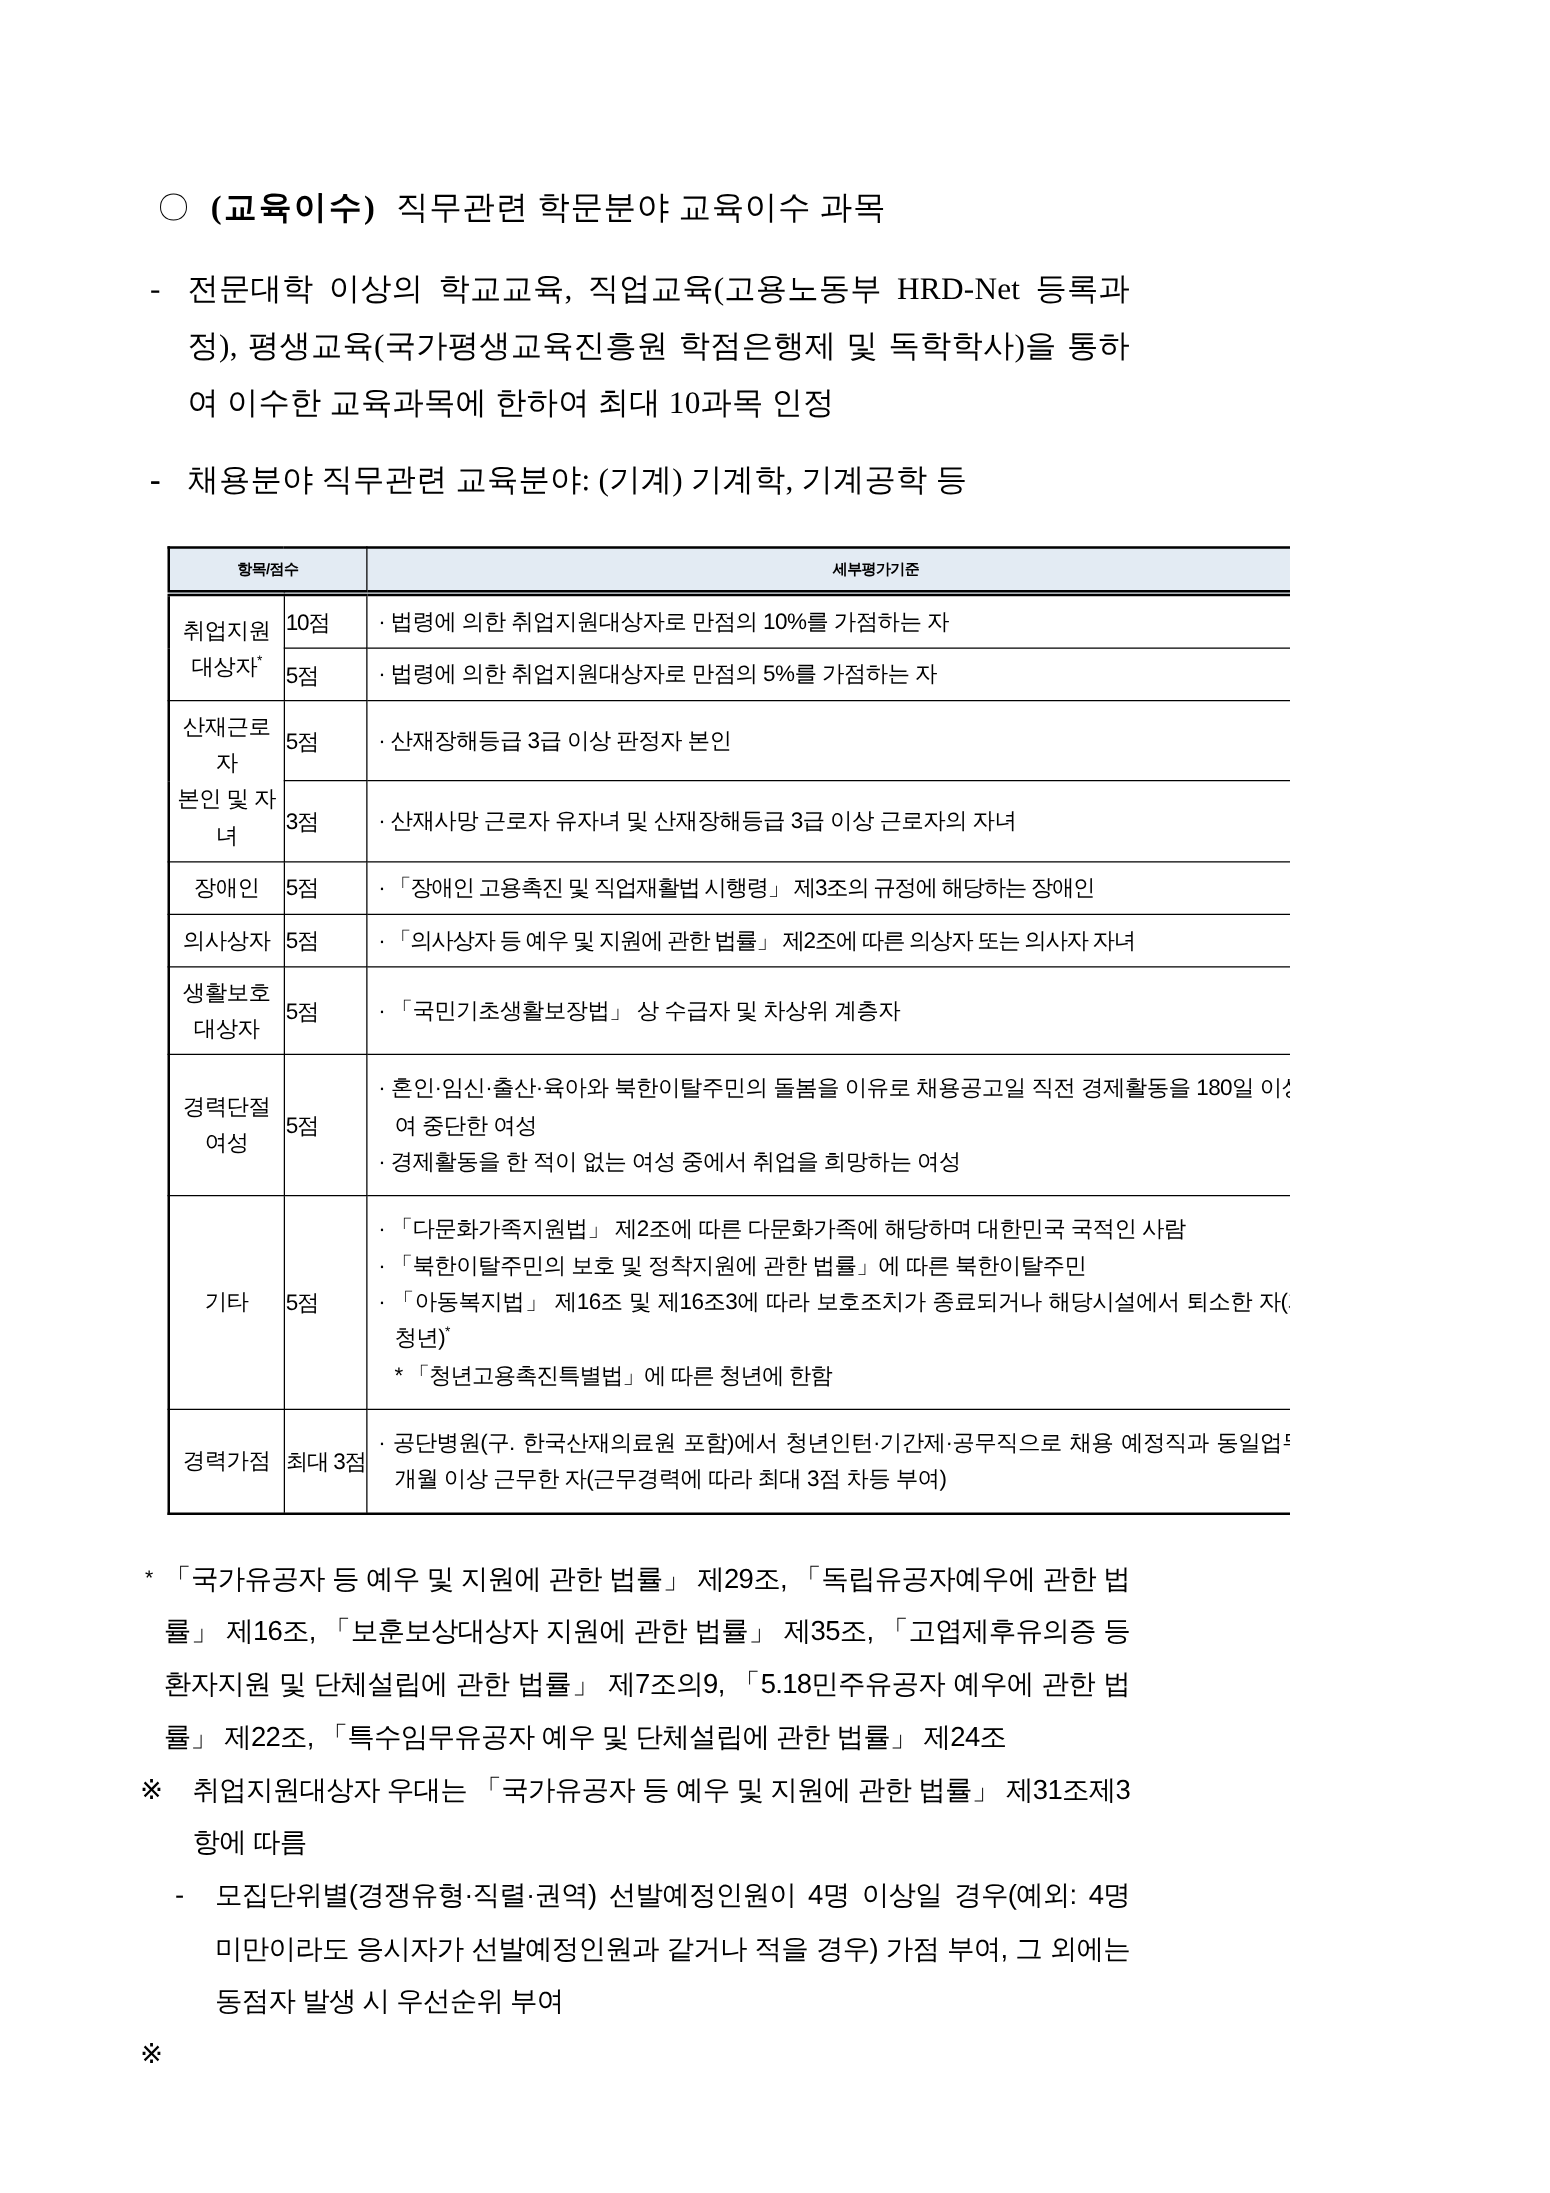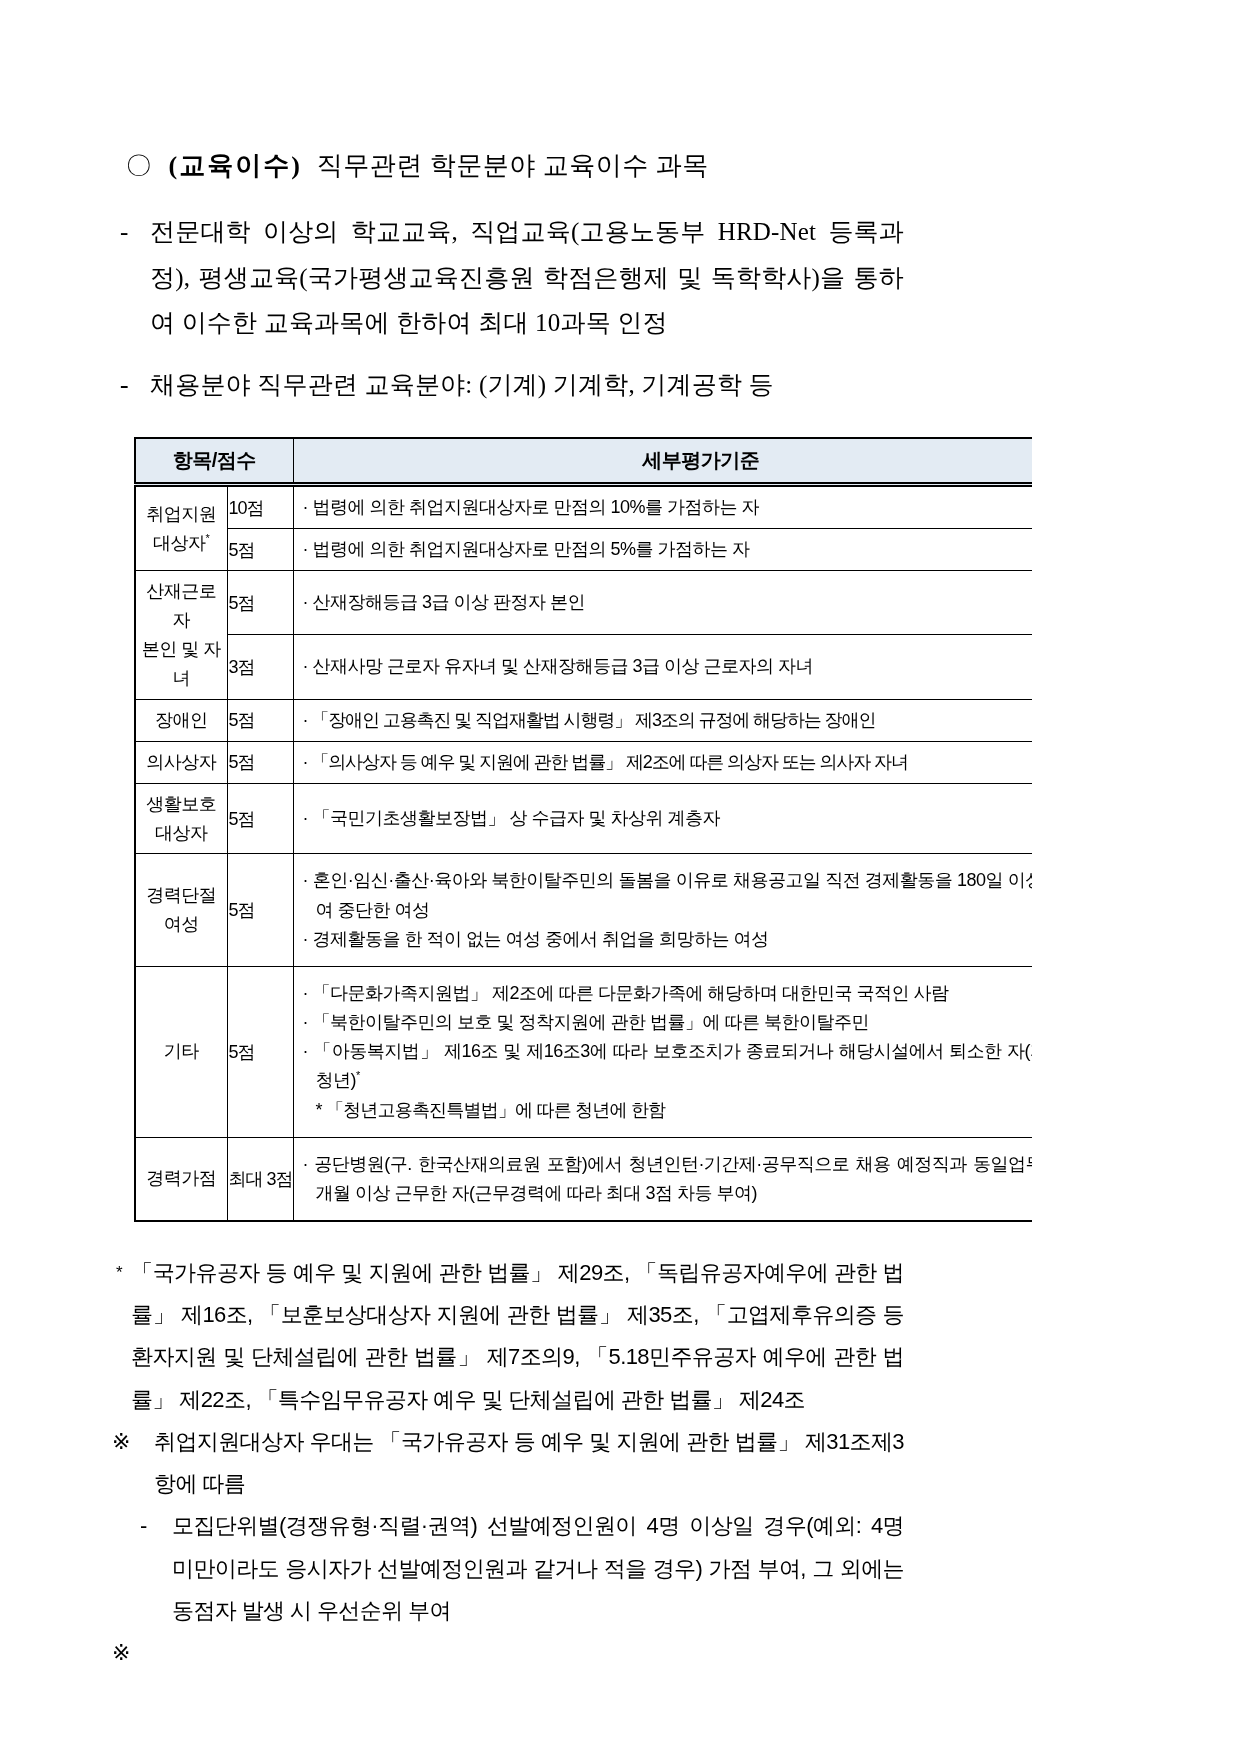--- a/index.html
+++ b/index.html
@@ -54,21 +54,21 @@
     font-size:18px;
     letter-spacing:-0.5px;
   }
   table.pref col.c-item  { width:92px; }
   table.pref col.c-score { width:66px; }
   table.pref th, table.pref td { border:1px solid #000; }
   table.pref { border:2px solid #000; }
   table.pref thead th {
     background:#e3ebf3;
     font-weight:bold;
-    font-size:20px;
+    font-size:12px;
     padding:8px 4px;
     text-align:center;
     border-bottom:5px double #000;
     margin-left:33px;
   }
   table.pref td.item {
     text-align:center; vertical-align:middle;
     white-space:pre-line;
     padding:6px 2px;
     line-height:1.6;

